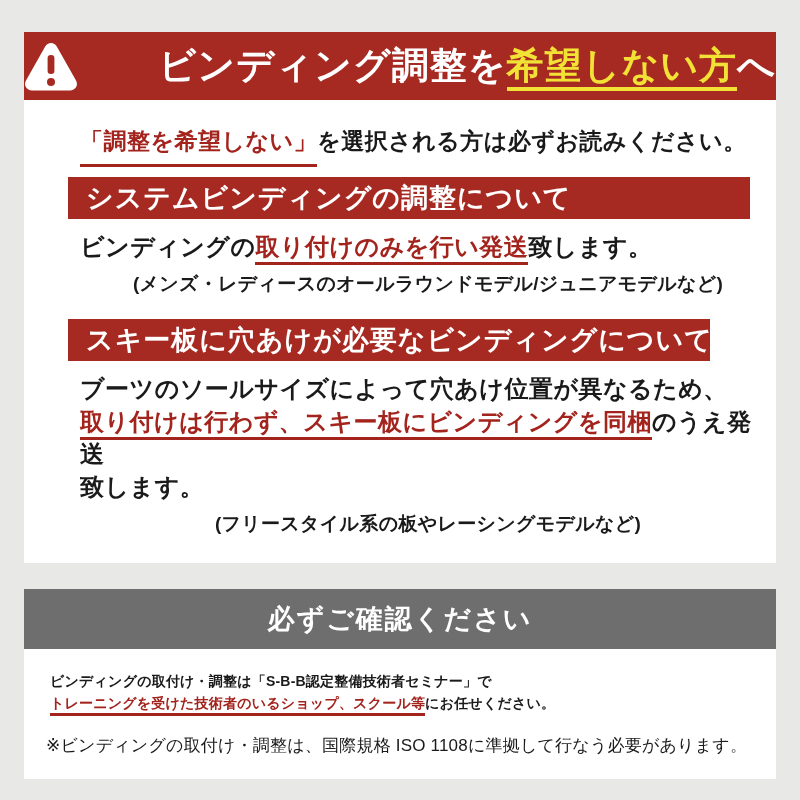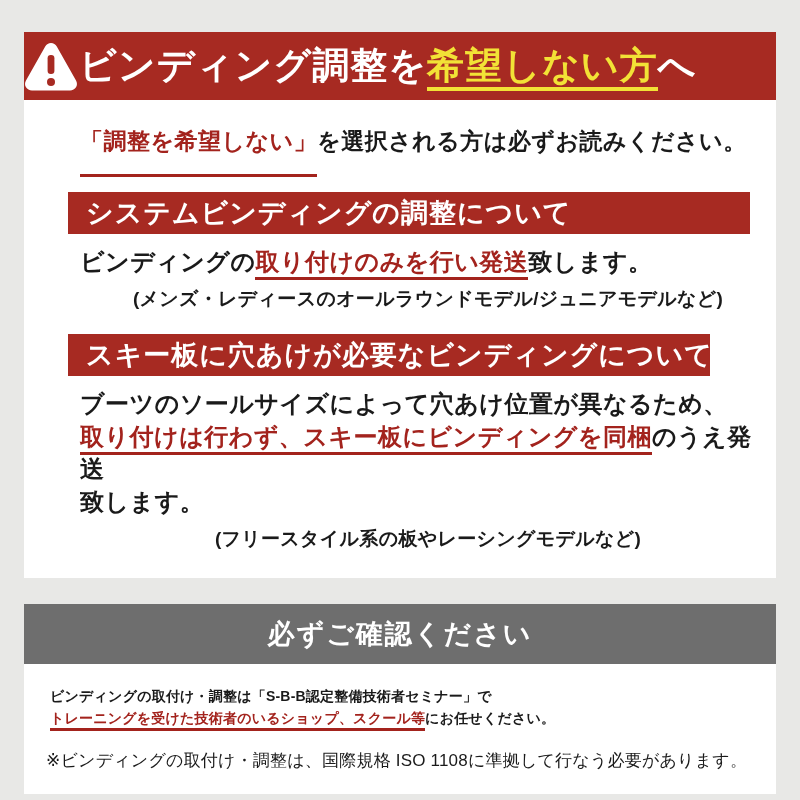--- a/index.html
+++ b/index.html
@@ -26,21 +26,21 @@
   }
   .card1{margin-top:32px;padding-bottom:26px;}
   .card2{margin-top:26px;padding-bottom:18px;}
 
   
   .main-header{
     background:var(--brand-red);
     height:68px;
     display:flex;
     align-items:center;
-    justify-content:flex-start;
+    justify-content:space-between;
     gap:1px;
   }
   .warn-icon{width:54px;height:50px;flex:0 0 auto;display:block;}
   .main-title{
     font-size:37px;
     font-weight:bold;
     color:#ffffff;
     letter-spacing:1px;
     white-space:nowrap;
   }
@@ -53,37 +53,37 @@
   
   .intro{
     margin:26px 0 0 56px;
     font-size:23px;
     font-weight:bold;
     letter-spacing:0.5px;
   }
   .intro .red-u{
     color:var(--text-red);
     border-bottom:3px solid var(--text-red);
-    padding-bottom:20px;
+    padding-bottom:10px;
   }
 
   
   .section-banner{
     background:var(--brand-red);
     color:#ffffff;
     font-weight:bold;
     font-size:27px;
     letter-spacing:1px;
     height:42px;
     line-height:42px;
     margin-left:44px;
     padding-left:18px;
     white-space:nowrap;
   }
-  .banner-sys{width:682px;margin-top:35px;}
+  .banner-sys{width:682px;margin-top:20px;}
   .banner-drill{width:642px;margin-top:22px;}
 
   .body-line{
     margin:12px 0 0 56px;
     font-size:24px;
     font-weight:bold;
     letter-spacing:0.5px;
     line-height:1.35;
   }
   .body-line .red-u{

